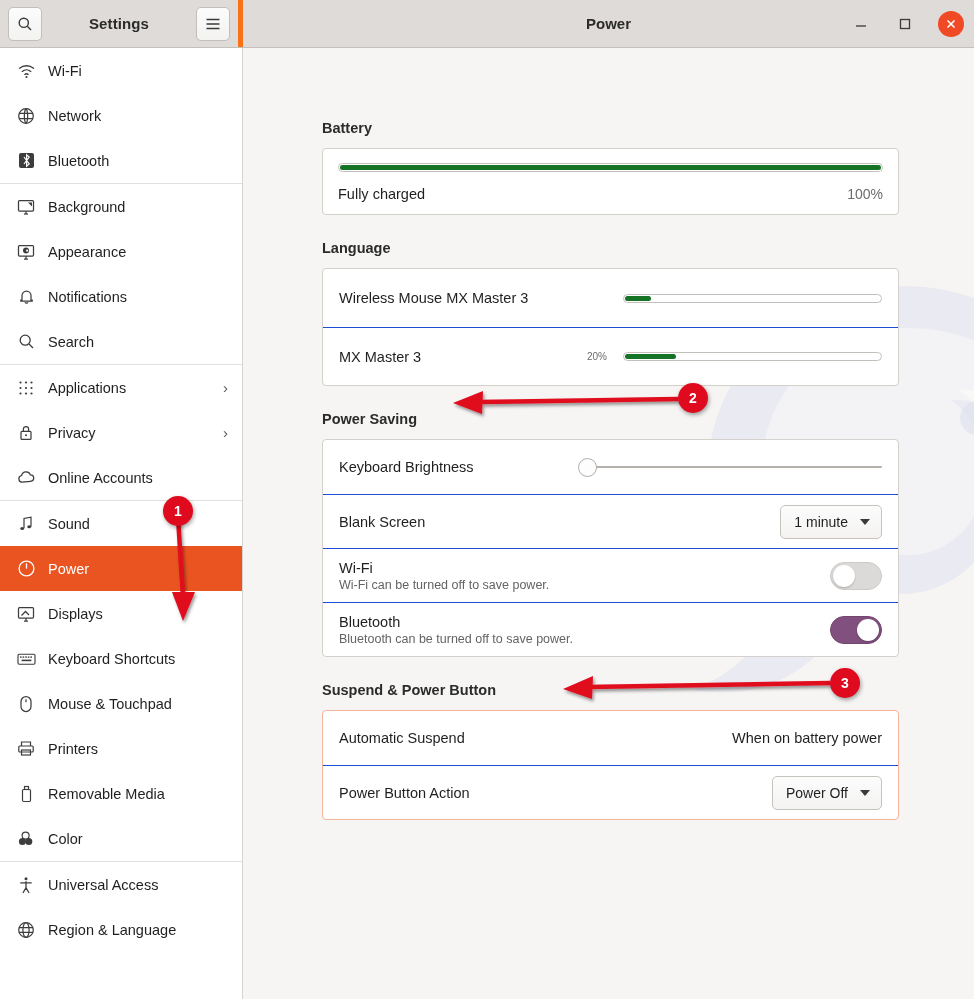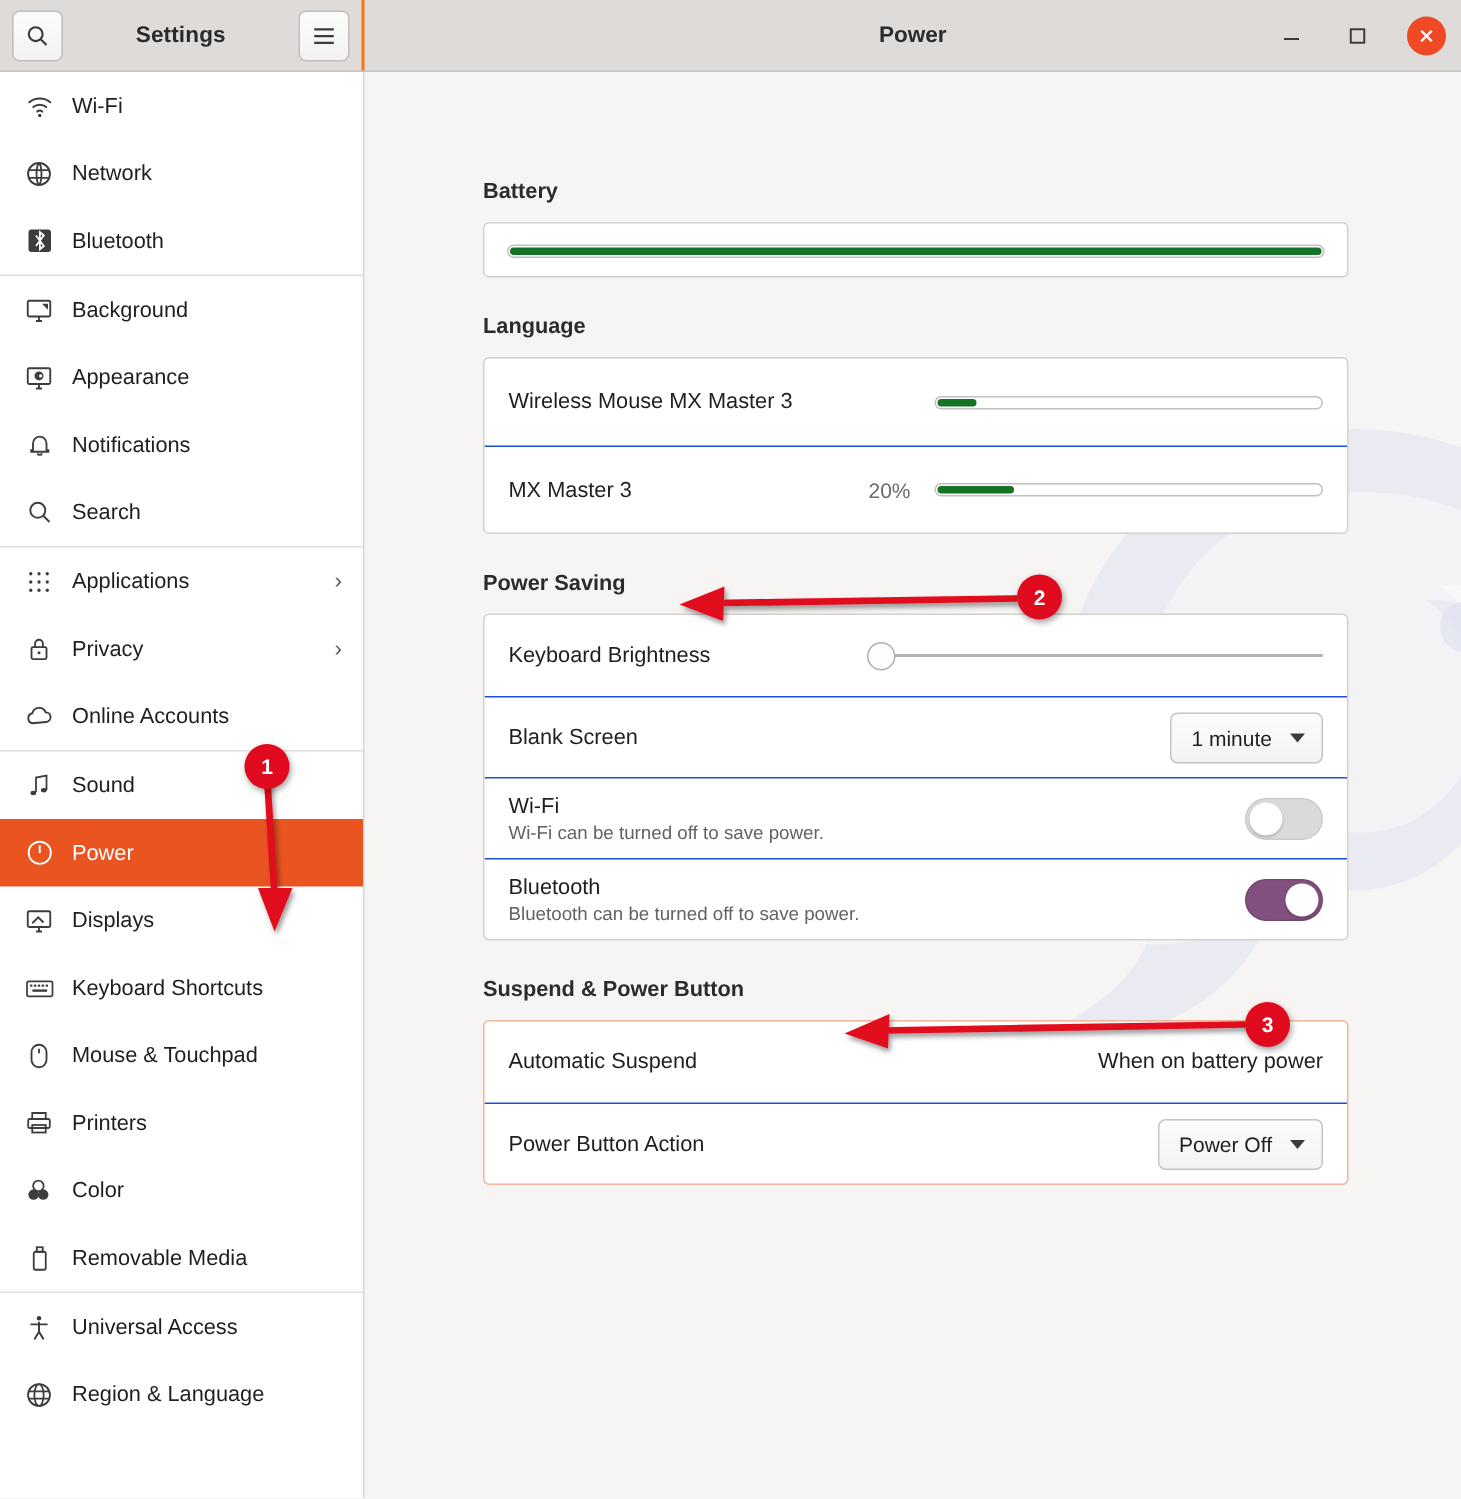--- a/index.html
+++ b/index.html
@@ -33,21 +33,21 @@
     position: relative;
     z-index: 30;
   }
   .titlebar-left {
     width: 243px;
     flex: 0 0 243px;
     display: flex;
     align-items: center;
     justify-content: space-between;
     padding: 0 8px;
-    border-right: 2px solid #f97316;
+    border-right: 5px solid #f97316;
     position: relative;
   }
   .hdr-btn {
     width: 34px;
     height: 34px;
     border: 1px solid #c2bebb;
     border-radius: 5px;
     background: linear-gradient(#fcfcfc, #f3f2f1);
     display: flex;
     align-items: center;
@@ -235,21 +235,21 @@
     display: flex;
     align-items: baseline;
     margin-top: 14px;
   }
   .battery-line .blab { font-size: 14.5px; color: #1f1f1f; }
   .battery-line .bval { margin-left: auto; font-size: 14px; color: #6b6b6b; }
 
   
   .device-row { min-height: 58px; }
   .device-row .dname { font-size: 14.5px; color: #1f1f1f; width: 228px; flex: 0 0 228px;}
-  .device-row .dpct { font-size: 14px; color: #6b6b6b; width: 56px; flex: 0 0 56px; text-align: right; padding-right: 16px;}
+  .device-row .dpct { font-size: 10px; color: #6b6b6b; width: 56px; flex: 0 0 56px; text-align: right; padding-right: 16px;}
   .device-row .dbar { flex: 1; }
 
   
   .slider-wrap {
     margin-left: auto;
     width: 304px;
     height: 20px;
     position: relative;
     display: flex;
     align-items: center;
@@ -569,36 +569,36 @@
           <svg width="18" height="17" viewBox="0 0 18 17" fill="none" stroke="#3d3d3d" stroke-width="1.2">
             <path d="M4.5 6V2h9v4"></path>
               <rect x="1.8" y="6" width="14.4" height="6" rx="1"></rect>
             <rect x="4.5" y="10" width="9" height="5"></rect>
           </svg>
         </span>
         <span class="lbl">Printers</span>
       </div>
       <div class="side-item">
         <span class="ico">
+          <svg width="13" height="18" viewBox="0 0 13 18" fill="none" stroke="#3d3d3d" stroke-width="1.2">
+            <rect x="2.5" y="4.5" width="8" height="12" rx="1.2"></rect>
+              <rect x="4.5" y="1.5" width="4" height="3"></rect>
+          </svg>
+        </span>
+        <span class="lbl">Removable Media</span>
+      </div>
+      <div class="side-item">
+        <span class="ico">
           <svg width="18" height="17" viewBox="0 0 18 17">
             <circle cx="8.6" cy="5.6" r="3.5" fill="none" stroke="#3d3d3d" stroke-width="1.2"></circle>
             <circle cx="5.4" cy="11.4" r="3.5" fill="#3d3d3d"></circle>
             <circle cx="11.8" cy="11.4" r="3.5" fill="#3d3d3d"></circle>
           </svg>
         </span>
         <span class="lbl">Color</span>
-      </div>
-      <div class="side-item">
-        <span class="ico">
-          <svg width="13" height="18" viewBox="0 0 13 18" fill="none" stroke="#3d3d3d" stroke-width="1.2">
-            <rect x="2.5" y="4.5" width="8" height="12" rx="1.2"></rect>
-              <rect x="4.5" y="1.5" width="4" height="3"></rect>
-          </svg>
-        </span>
-        <span class="lbl">Removable Media</span>
       </div>
 
       <div class="side-sep"></div>
 
       <div class="side-item">
         <span class="ico">
           <svg width="16" height="18" viewBox="0 0 16 18" fill="none" stroke="#3d3d3d" stroke-width="1.3" stroke-linecap="round">
             <circle cx="8" cy="2.8" r="1.5" fill="#3d3d3d" stroke="none"></circle>
             <path d="M8 5.6v6.2M2.8 6.9h10.4M5.2 16.5L8 11.8l2.8 4.7"></path>
           </svg>
@@ -626,20 +626,24 @@
         <circle cx="318" cy="138" r="17" fill="#cdd2ec" opacity="0.8"></circle>
         <path d="M360 180c22 4 42 20 50 42-22-6-44-4-64 8 6-16 10-34 14-50z" fill="#cdd2ec" opacity="0.55"></path>
       </svg>
 
       <div class="content-inner">
 
         <div class="sec-title">Battery</div>
         <div class="card battery-card">
           <div class="bar-outer">
             <div class="bar-fill" id="battery-fill" style="width: 100%;"></div>
+          </div>
+          <div class="battery-line">
+            <span class="blab">Fully charged</span>
+            <span class="bval">100%</span>
           </div>
         </div>
 
         <div class="sec-title mt-sec">Language</div>
         <div class="card">
           <div class="row device-row">
             <span class="dname">Wireless Mouse MX Master 3</span>
             <span class="dpct"></span>
             <span class="dbar">
               <span class="bar-outer" style="display:block">

